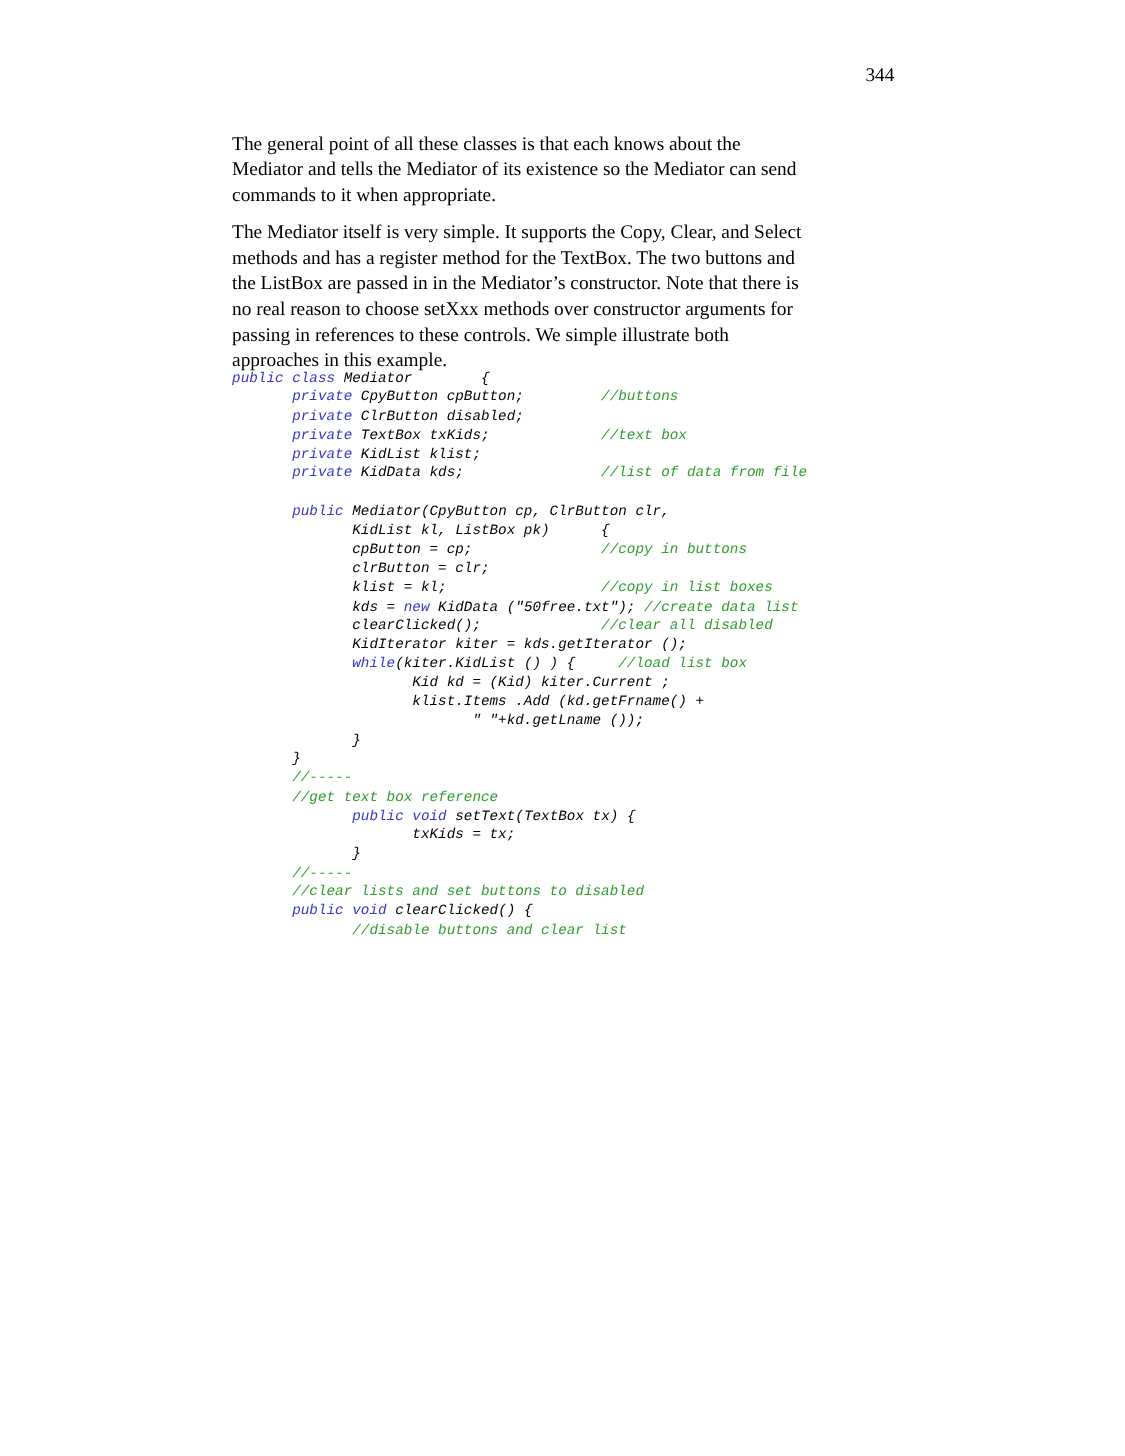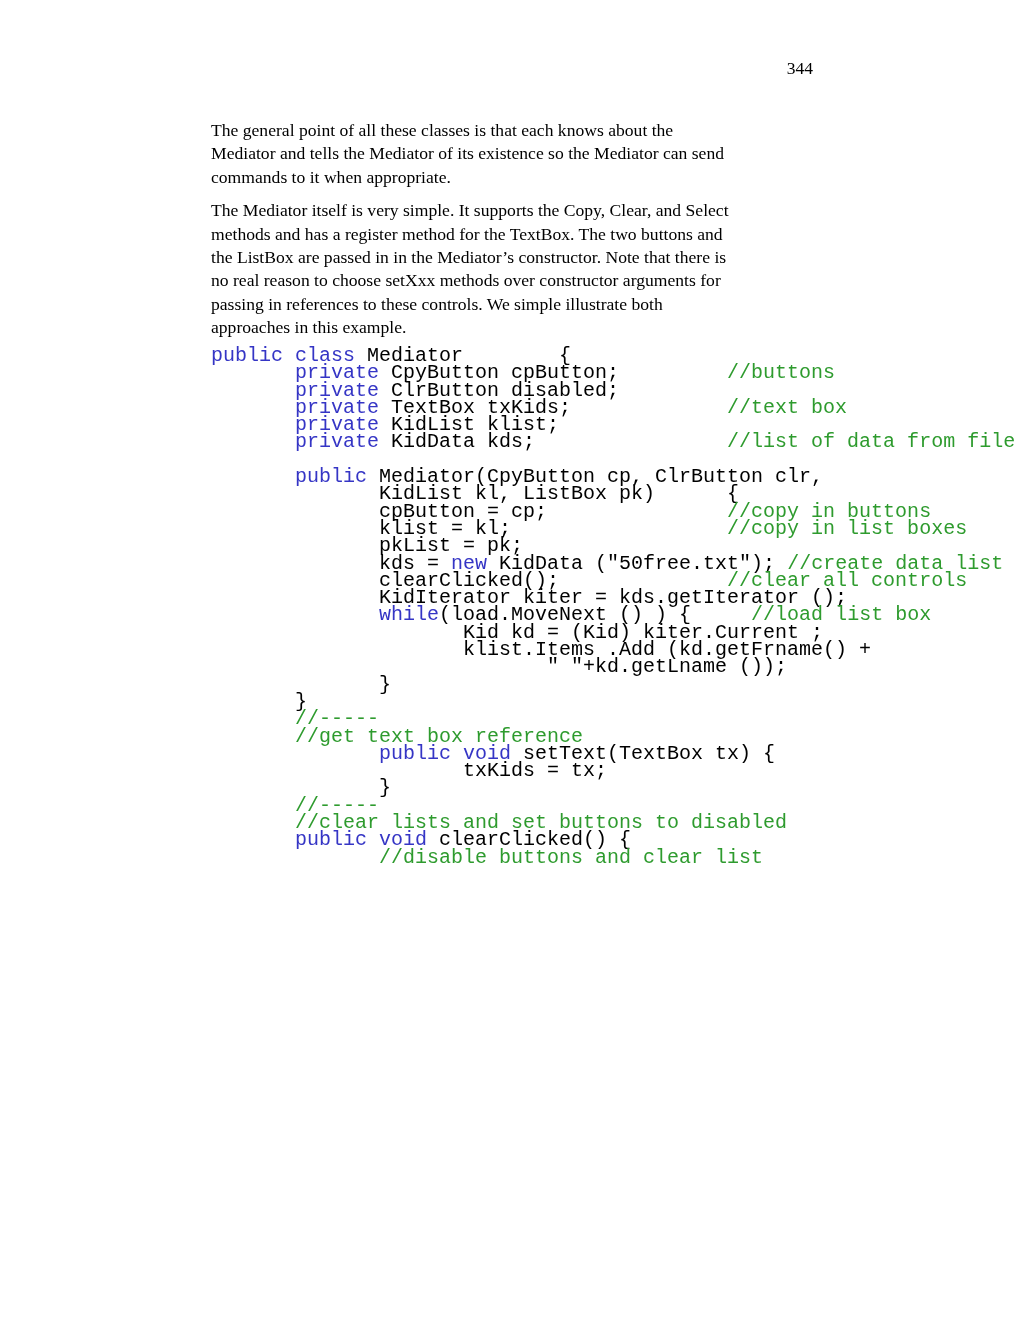--- a/index.html
+++ b/index.html
@@ -31,23 +31,24 @@
   }
   .para { margin: 0 0 10px 0; }
   .para .line {
     height: 23.4px;
     line-height: 23.4px;
     white-space: pre;
   }
   .code-block {
     position: absolute;
     left: 211px;
-    top: 347px;
+    top: 335px;
     font-family: "Liberation Mono", "DejaVu Sans Mono", monospace;
-    font-size: 20px;
+    font-size: 13px;
+    font-style: italic;
   }
   .cline {
     height: 17.3px;
     line-height: 17.3px;
     white-space: pre;
   }
   .seg-p { color: #000000; }
   .seg-k { color: var(--kw-color, #3535c5); }
   .seg-c { color: var(--cm-color, #2e9b2e); }
   .footer {
@@ -83,26 +84,26 @@
       <div class="cline"><span class="seg-k">public</span><span class="seg-p"> </span><span class="seg-k">class</span><span class="seg-p"> Mediator        {</span></div>
       <div class="cline"><span class="seg-p">       </span><span class="seg-k">private</span><span class="seg-p"> CpyButton cpButton;         </span><span class="seg-c">//buttons</span></div>
       <div class="cline"><span class="seg-p">       </span><span class="seg-k">private</span><span class="seg-p"> ClrButton disabled;</span></div>
       <div class="cline"><span class="seg-p">       </span><span class="seg-k">private</span><span class="seg-p"> TextBox txKids;             </span><span class="seg-c">//text box</span></div>
       <div class="cline"><span class="seg-p">       </span><span class="seg-k">private</span><span class="seg-p"> KidList klist;</span></div>
       <div class="cline"><span class="seg-p">       </span><span class="seg-k">private</span><span class="seg-p"> KidData kds;                </span><span class="seg-c">//list of data from file</span></div>
       <div class="cline"></div>
       <div class="cline"><span class="seg-p">       </span><span class="seg-k">public</span><span class="seg-p"> Mediator(CpyButton cp, ClrButton clr,</span></div>
       <div class="cline"><span class="seg-p">              KidList kl, ListBox pk)      {</span></div>
       <div class="cline"><span class="seg-p">              cpButton = cp;               </span><span class="seg-c">//copy in buttons</span></div>
+      <div class="cline"><span class="seg-p">              clrButton = clr;</span></div>
       <div class="cline"><span class="seg-p">              klist = kl;                  </span><span class="seg-c">//copy in list boxes</span></div>
-      <div class="cline"><span class="seg-p">              pkList = pk;</span></div>
       <div class="cline"><span class="seg-p">              kds = </span><span class="seg-k">new</span><span class="seg-p"> KidData ("50free.txt"); </span><span class="seg-c">//create data list</span></div>
-      <div class="cline"><span class="seg-p">              clearClicked();              </span><span class="seg-c">//clear all controls</span></div>
+      <div class="cline"><span class="seg-p">              clearClicked();              </span><span class="seg-c">//clear all disabled</span></div>
       <div class="cline"><span class="seg-p">              KidIterator kiter = kds.getIterator ();</span></div>
-      <div class="cline"><span class="seg-p">              </span><span class="seg-k">while</span><span class="seg-p">(load.MoveNext () ) {     </span><span class="seg-c">//load list box</span></div>
+      <div class="cline"><span class="seg-p">              </span><span class="seg-k">while</span><span class="seg-p">(kiter.KidList () ) {     </span><span class="seg-c">//load list box</span></div>
       <div class="cline"><span class="seg-p">                     Kid kd = (Kid) kiter.Current ;</span></div>
       <div class="cline"><span class="seg-p">                     klist.Items .Add (kd.getFrname() +</span></div>
       <div class="cline"><span class="seg-p">                            " "+kd.getLname ());</span></div>
       <div class="cline"><span class="seg-p">              }</span></div>
       <div class="cline"><span class="seg-p">       }</span></div>
       <div class="cline"><span class="seg-p">       </span><span class="seg-c">//-----</span></div>
       <div class="cline"><span class="seg-p">       </span><span class="seg-c">//get text box reference</span></div>
       <div class="cline"><span class="seg-p">              </span><span class="seg-k">public</span><span class="seg-p"> </span><span class="seg-k">void</span><span class="seg-p"> setText(TextBox tx) {</span></div>
       <div class="cline"><span class="seg-p">                     txKids = tx;</span></div>
       <div class="cline"><span class="seg-p">              }</span></div>

